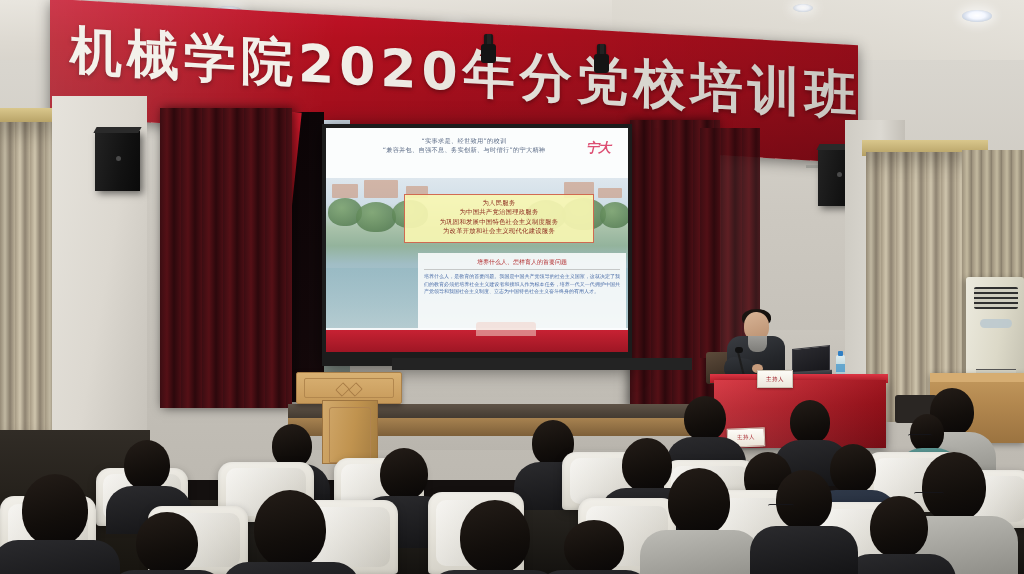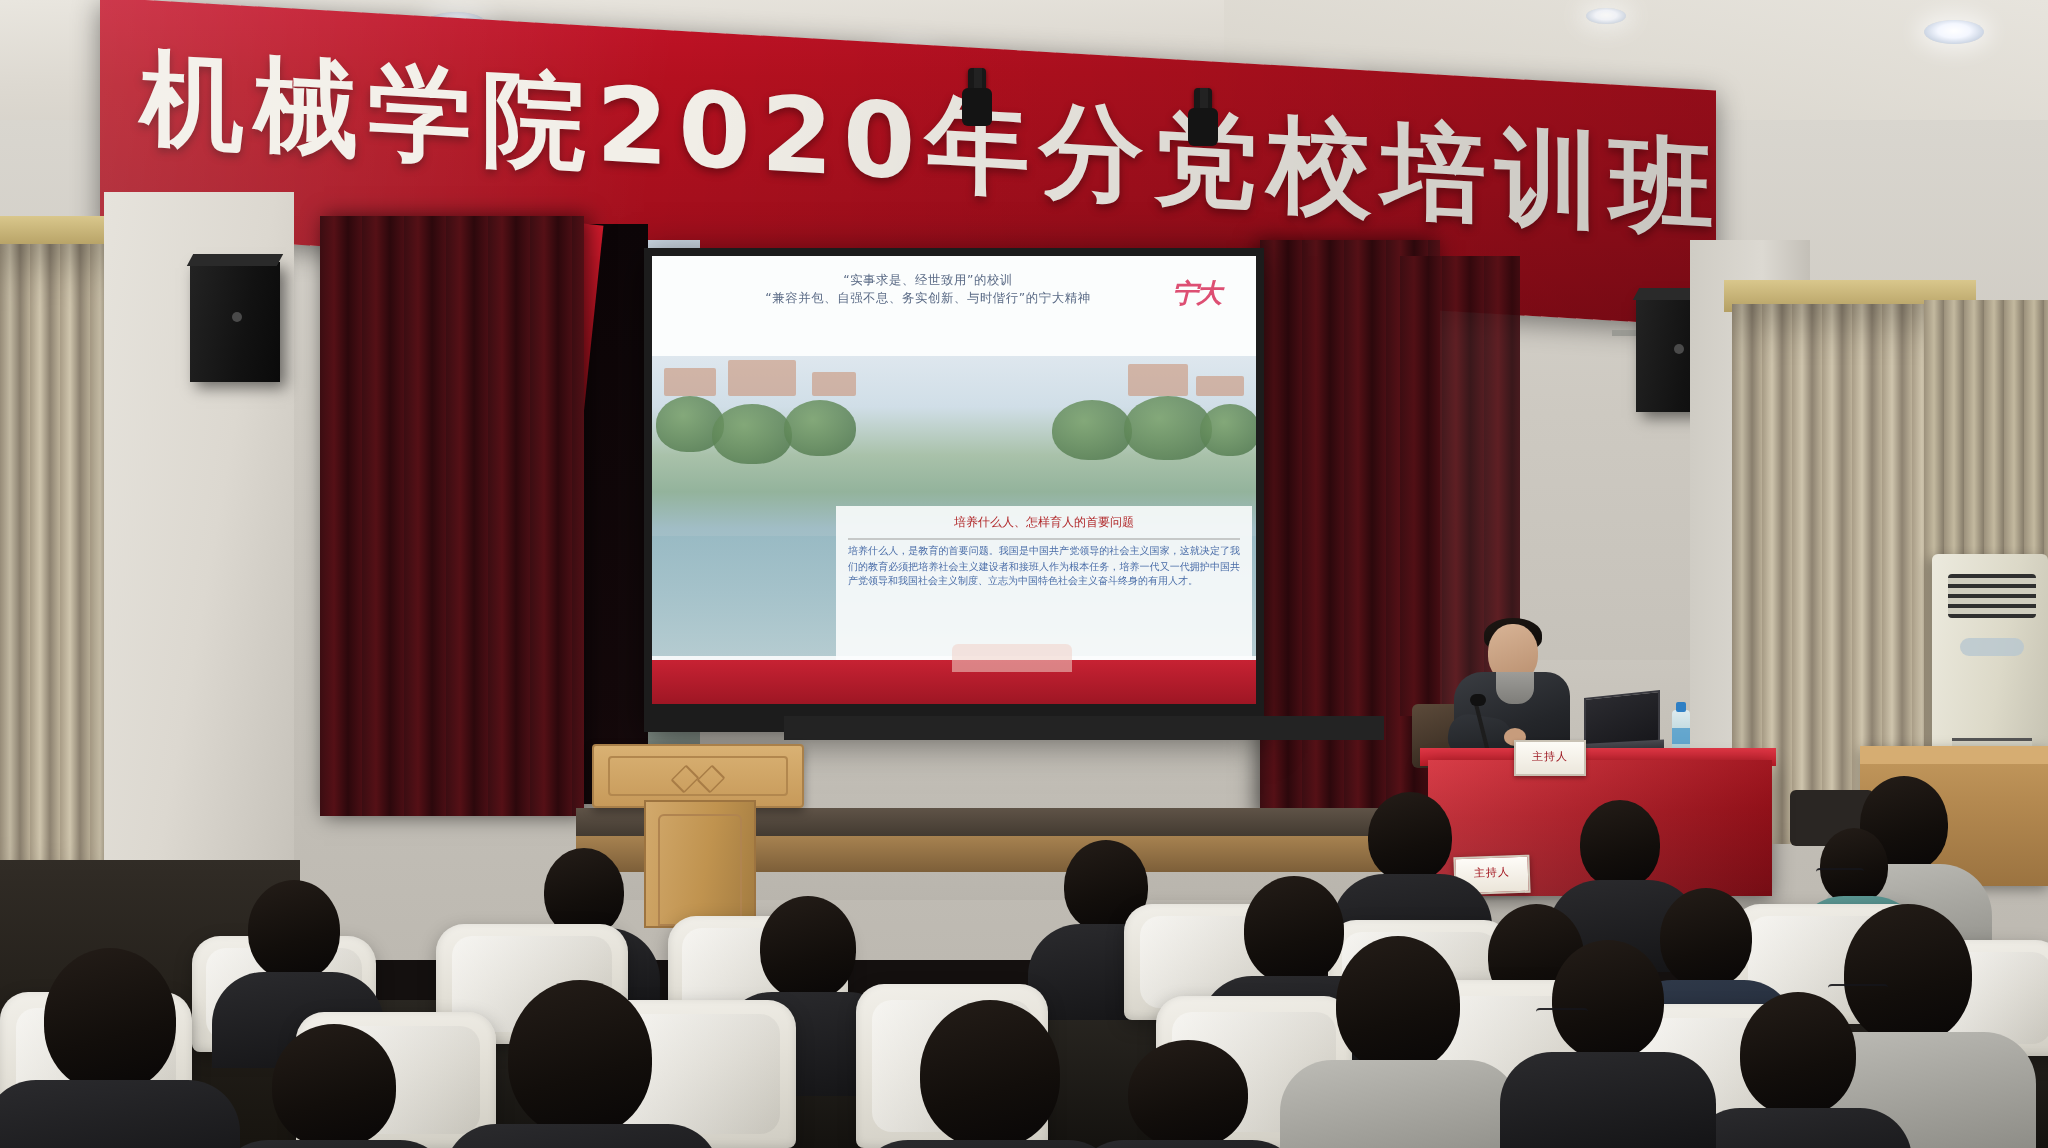--- a/index.html
+++ b/index.html
@@ -435,20 +435,26 @@
         <div class="water"></div>
       </div>
 
       <div class="slide-top"></div>
       <div class="slide-motto">
         <div>“实事求是、经世致用”的校训</div>
         <div>“兼容并包、自强不息、务实创新、与时偕行”的宁大精神</div>
       </div>
       <div class="slide-logo">宁大</div>
 
+      <div class="yellow-box">
+        <div>为人民服务</div>
+        <div>为中国共产党治国理政服务</div>
+        <div>为巩固和发展中国特色社会主义制度服务</div>
+        <div>为改革开放和社会主义现代化建设服务</div>
+      </div>
 
       <div class="white-card">
         <div class="wc-title">培养什么人、怎样育人的首要问题</div>
         <div class="wc-body">培养什么人，是教育的首要问题。我国是中国共产党领导的社会主义国家，这就决定了我们的教育必须把培养社会主义建设者和接班人作为根本任务，培养一代又一代拥护中国共产党领导和我国社会主义制度、立志为中国特色社会主义奋斗终身的有用人才。</div>
       </div>
 
       <div class="slide-redband">
         <div class="bb"></div>
       </div>
     </div>

